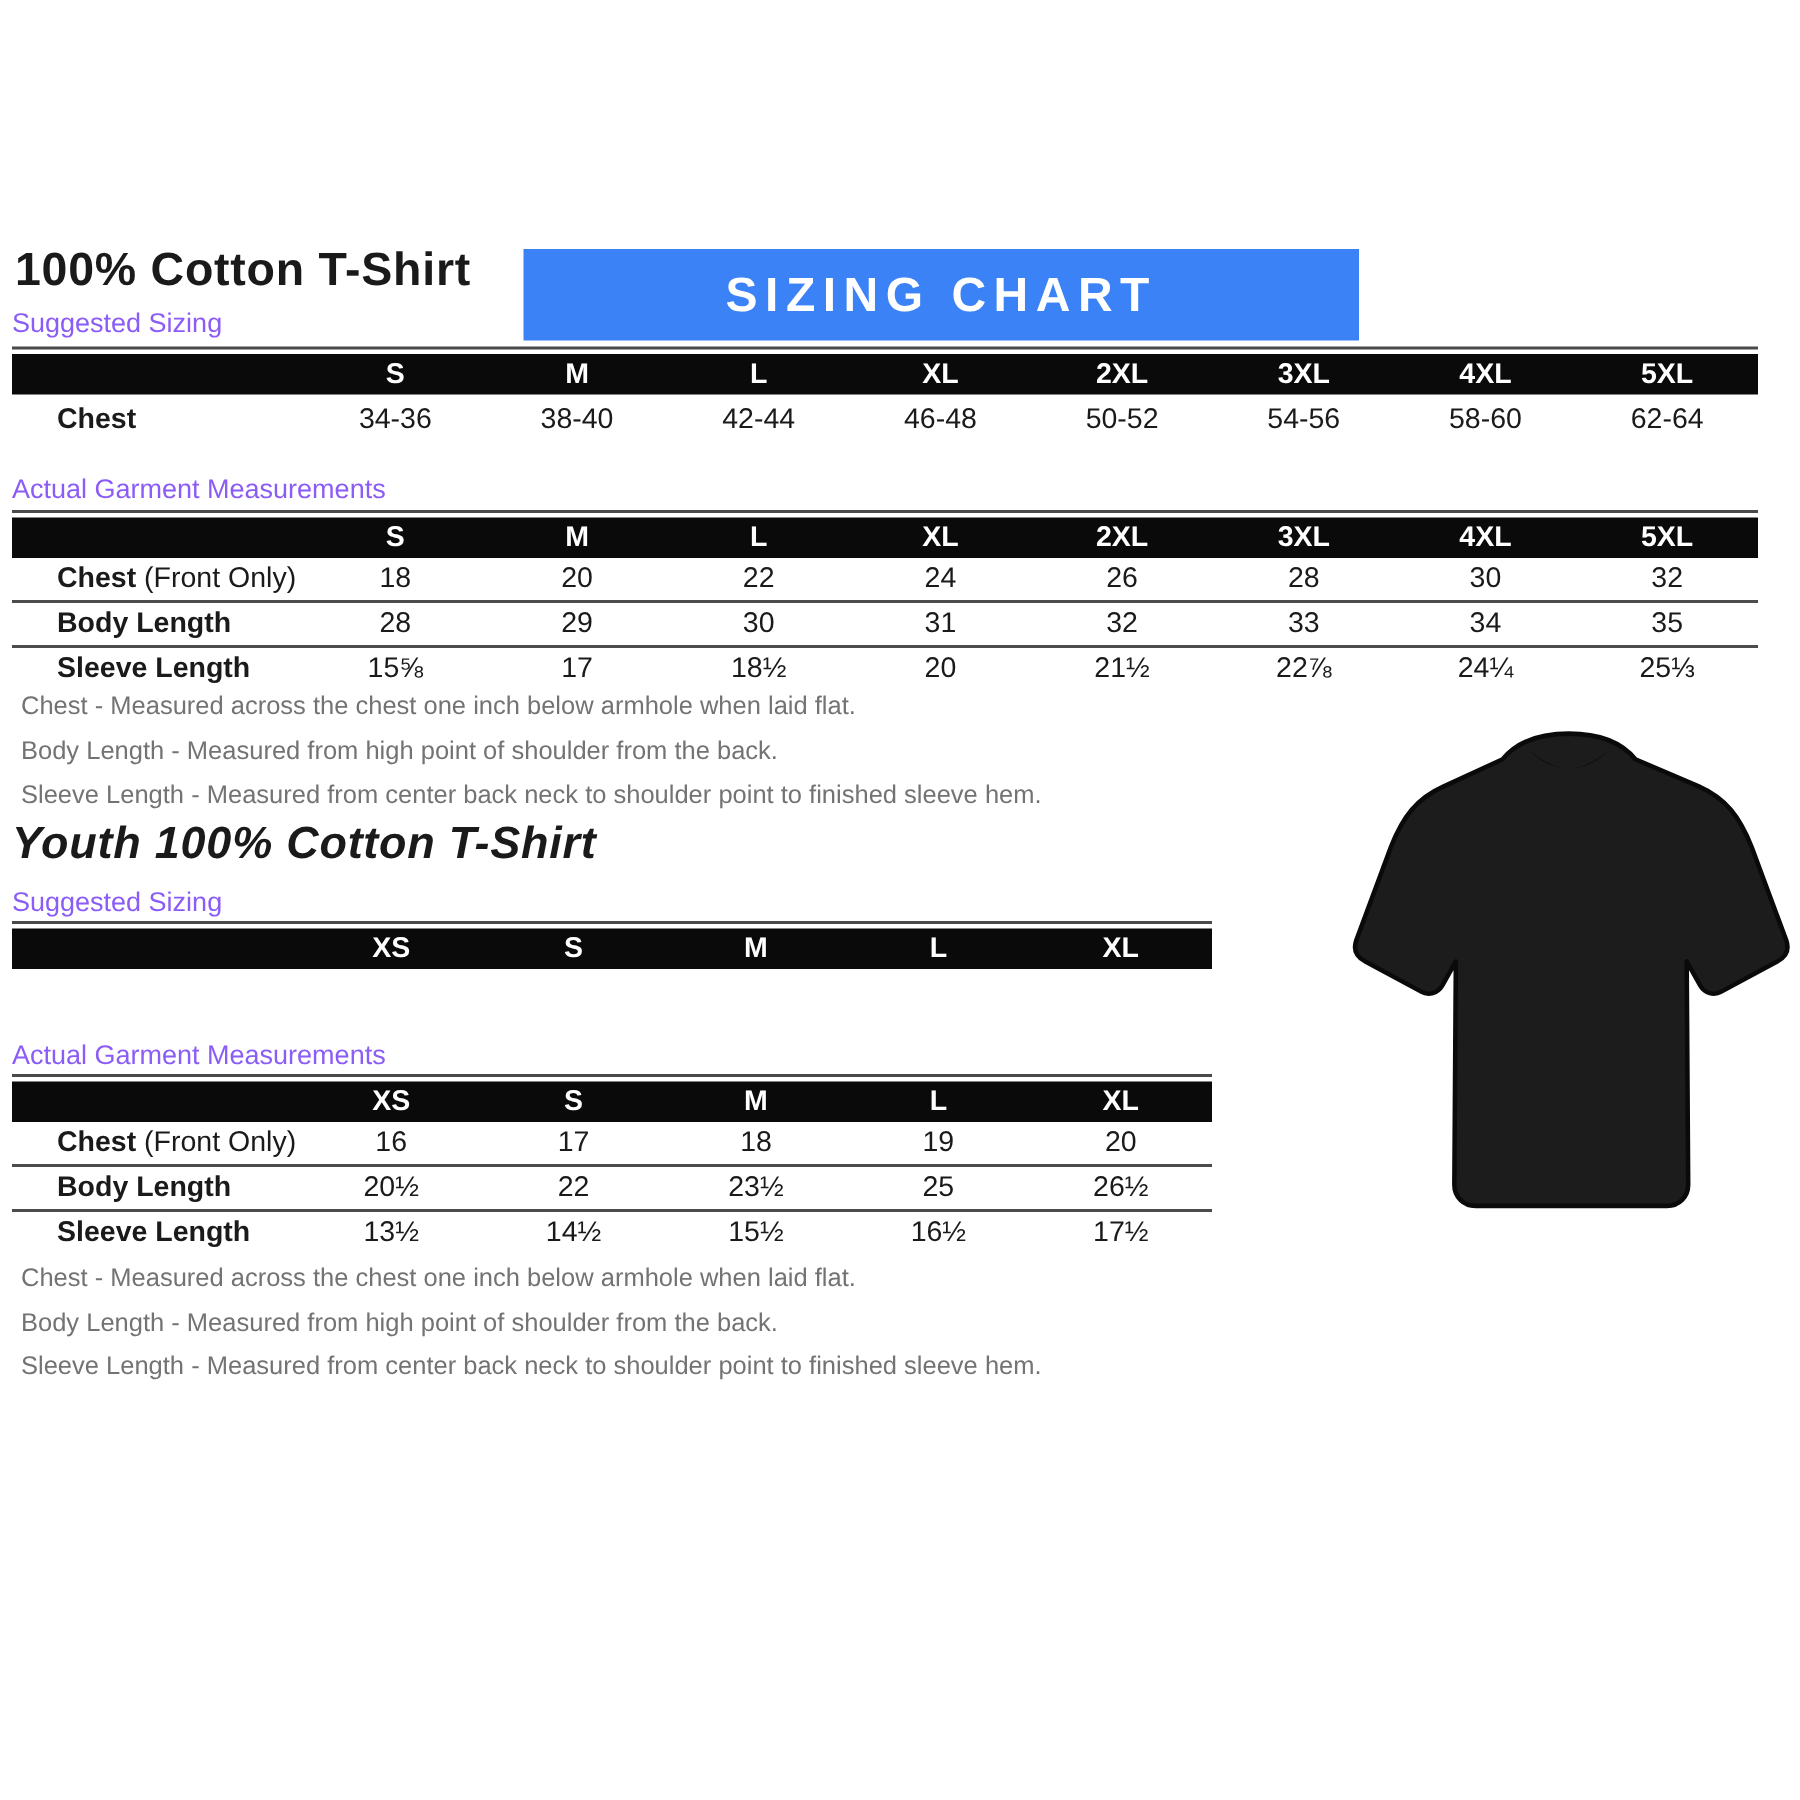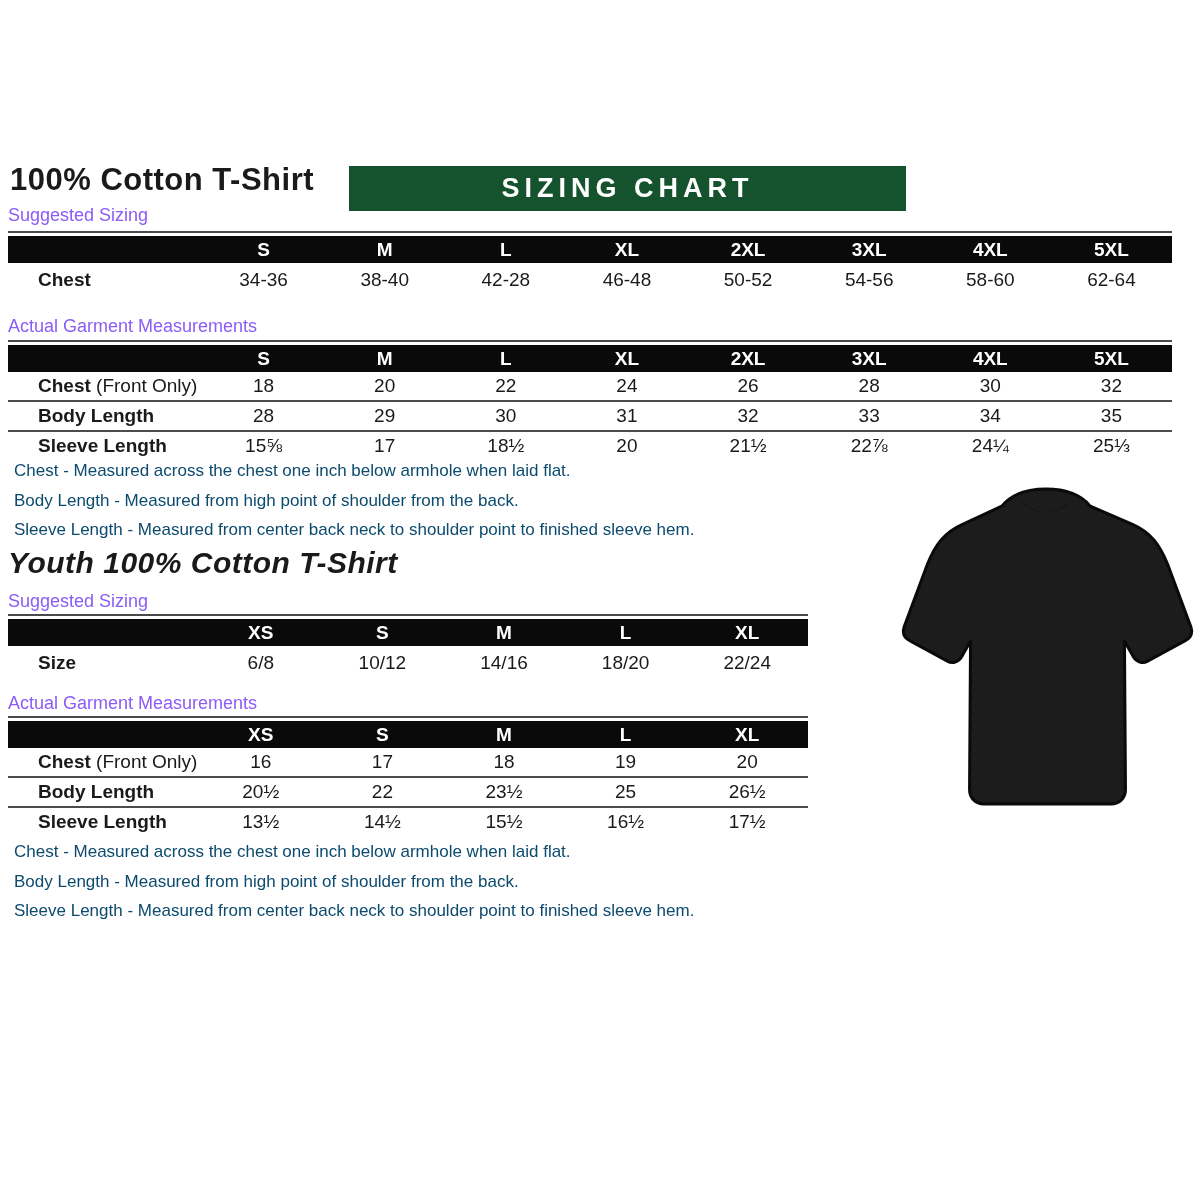--- a/index.html
+++ b/index.html
@@ -6,41 +6,41 @@
   body {
     width:1200px; height:1200px; position:relative;
     background:#ffffff; color:#1a1a1a;
     font-family:"Liberation Sans", sans-serif;
     overflow:hidden;
   }
   .abs { position:absolute; }
 
   .main-title { left:10px; top:162px; font-size:31px; font-weight:bold; letter-spacing:0.5px; }
   .banner {
-    left:349px; top:166px; width:557px; height:45px;
-    background:#14532d; color:#ffffff;
+    left:349px; top:166px; width:557px; height:61px;
+    background:#3b82f6; color:#ffffff;
     display:flex; align-items:center; justify-content:center;
-    font-size:27px; font-weight:bold; letter-spacing:5px;
+    font-size:32px; font-weight:bold; letter-spacing:5px;
   }
   .section-label { font-size:18px; color:#8b5cf6; }
   .youth-title { left:8px; top:546px; font-size:30px; font-weight:bold; letter-spacing:0.5px;font-style:italic; }
 
   .dtable { border-top:2px solid #4a4a4a; padding-top:3px; }
   .trow { display:grid; }
   .thead { background:#0a0a0a; height:27px; }
   .cell { display:flex; align-items:center; justify-content:center; font-size:19px; white-space:pre; }
   .thead .cell { color:#ffffff; font-weight:bold; }
   .row-label { justify-content:flex-start; padding-left:30px; }
   .row-label .lab { font-weight:bold; }
   .row-label .suffix { font-weight:normal; }
   .t-suggested .tbody-row { height:33px; }
   .t-actual .tbody-row { height:28px; border-bottom:2px solid #4c4c4c; }
   .t-actual .tbody-row:last-child { border-bottom:none;text-align:center; }
 
-  .notes { font-size:17px; line-height:29.5px; color:#0c4a6e; }
+  .notes { font-size:17px; line-height:29.5px; color:#737373; }
   .tshirt-wrap { left:895px; top:476px; width:302px; height:342px; }
 </style>
 </head>
 <body>
 
 <div class="abs main-title">100% Cotton T-Shirt</div>
 
 <div class="abs banner">
   <span>SIZING CHART</span>
 </div>
@@ -56,21 +56,21 @@
       <div class="cell">XL</div>
       <div class="cell">2XL</div>
       <div class="cell">3XL</div>
       <div class="cell">4XL</div>
       <div class="cell">5XL</div>
     </div>
     <div class="trow tbody-row" style="grid-template-columns: 195px repeat(8, 1fr);">
       <div class="cell row-label"><div class="lab">Chest</div></div>
       <div class="cell">34-36</div>
       <div class="cell">38-40</div>
-      <div class="cell">42-28</div>
+      <div class="cell">42-44</div>
       <div class="cell">46-48</div>
       <div class="cell">50-52</div>
       <div class="cell">54-56</div>
       <div class="cell">58-60</div>
       <div class="cell">62-64</div>
     </div>
   </div>
 
 <div class="abs section-label" style="left:8px; top:316px;">Actual Garment Measurements</div>
 
@@ -132,28 +132,20 @@
 <div class="abs section-label" style="left:8px; top:591px;">Suggested Sizing</div>
 
 <div class="abs dtable t-suggested" style="left:8px; top:614px; width:800px;">
     <div class="trow thead" style="grid-template-columns: 192px repeat(5, 1fr);">
       <div class="cell row-label"></div>
       <div class="cell">XS</div>
       <div class="cell">S</div>
       <div class="cell">M</div>
       <div class="cell">L</div>
       <div class="cell">XL</div>
-    </div>
-    <div class="trow tbody-row" style="grid-template-columns: 192px repeat(5, 1fr);">
-      <div class="cell row-label"><div class="lab">Size</div></div>
-      <div class="cell">6/8</div>
-      <div class="cell">10/12</div>
-      <div class="cell">14/16</div>
-      <div class="cell">18/20</div>
-      <div class="cell">22/24</div>
     </div>
   </div>
 
 <div class="abs section-label" style="left:8px; top:693px;">Actual Garment Measurements</div>
 
 <div class="abs dtable t-actual" style="left:8px; top:716px; width:800px;">
     <div class="trow thead" style="grid-template-columns: 192px repeat(5, 1fr);">
       <div class="cell row-label"></div>
       <div class="cell">XS</div>
       <div class="cell">S</div>

